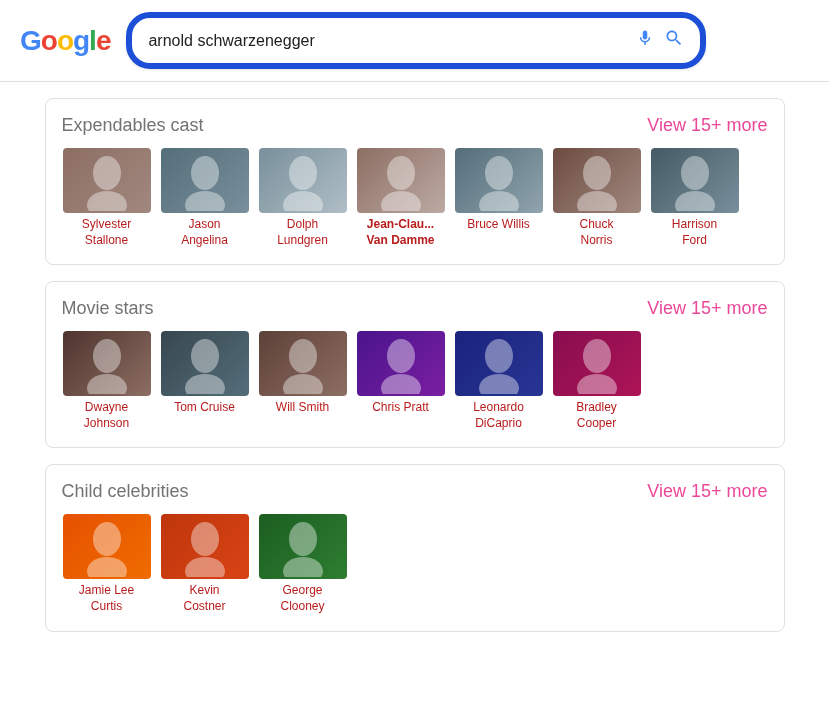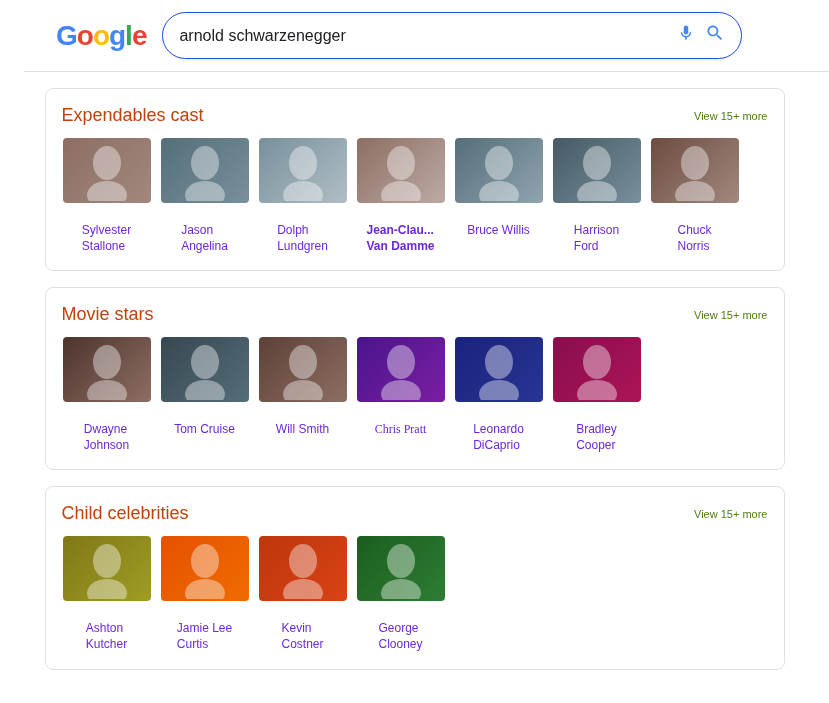--- a/index.html
+++ b/index.html
@@ -7,42 +7,41 @@
       font-family: Arial, sans-serif;
       background: #fff;
       color: #202124;
       font-size: 14px;
     }
 
     
     .header {
       display: flex;
       align-items: center;
-      padding: 12px 32px;
+      padding: 12px 20px;
       border-bottom: 1px solid #e0e0e0;
       gap: 16px;
-      margin-left: 24px;
     }
     .google-logo {
       font-size: 28px;
       font-weight: bold;
       letter-spacing: -1px;
       flex-shrink: 0;
     }
     .google-logo .g { color: #4285F4; }
     .google-logo .o1 { color: #EA4335; }
     .google-logo .o2 { color: #FBBC05; }
     .google-logo .g2 { color: #4285F4; }
     .google-logo .l { color: #34A853; }
     .google-logo .e { color: #EA4335; }
 
     .search-bar {
       display: flex;
       align-items: center;
-      border: 1px solid #1d4ed8;
+      border: 6px solid #1d4ed8;
       border-radius: 24px;
       padding: 8px 16px;
       flex: 1;
       max-width: 580px;
       gap: 10px;
       box-shadow: 0 1px 3px rgba(0,0,0,0.1);
     }
     .search-input {
       flex: 1;
       border: none;
@@ -78,26 +77,26 @@
     }
     .card-header {
       display: flex;
       justify-content: space-between;
       align-items: center;
       margin-bottom: 12px;
     }
     .card-title {
       font-size: 18px;
       font-weight: 400;
-      color: #c2410c;
+      color: #737373;
       text-align: center;
     }
     .view-more {
-      font-size: 11px;
-      color: #4d7c0f;
+      font-size: 18px;
+      color: #ec4899;
       cursor: pointer;
     }
 
     
     .person-grid {
       display: flex;
       gap: 8px;
       flex-wrap: nowrap;
       overflow: hidden;
     }
@@ -139,22 +138,23 @@
     .photo-14 { background: linear-gradient(135deg, #006064, #00838f); }
     .photo-15 { background: linear-gradient(135deg, #827717, #9e9d24); }
     .photo-16 { background: linear-gradient(135deg, #33691e, #558b2f); }
     .photo-17 { background: linear-gradient(135deg, #e65100, #ef6c00); }
     .photo-18 { background: linear-gradient(135deg, #bf360c, #d84315); }
     .photo-19 { background: linear-gradient(135deg, #311b92, #4527a0); }
     .photo-20 { background: linear-gradient(135deg, #1b5e20, #2e7d32); }
 
     .person-name {
       font-size: 12px;
-      color: #6d28d9;
-      margin-top: 20px;
+      color: #b91c1c;
+      text-align: center;
+      margin-top: 4px;
       line-height: 1.3;
     }
   </style>
 </head>
 <body>
 
 <header class="header">
   <div class="google-logo">
     <span class="g">G</span><span class="o1">o</span><span class="o2">o</span><span class="g2">g</span><span class="l">l</span><span class="e">e</span>
   </div>
@@ -225,38 +225,38 @@
         <div class="person-item">
           <div class="person-photo photo-4">
             <svg width="50" height="60" viewBox="0 0 50 60" opacity="0.4">
         <ellipse cx="25" cy="22" rx="14" ry="17" fill="white"></ellipse>
         <ellipse cx="25" cy="54" rx="20" ry="14" fill="white"></ellipse>
       </svg>
           </div>
           <div class="person-name" style="white-space: pre-line;">Bruce Willis</div>
         </div>
         <div class="person-item">
+          <div class="person-photo photo-5">
+            <svg width="50" height="60" viewBox="0 0 50 60" opacity="0.4">
+        <ellipse cx="25" cy="22" rx="14" ry="17" fill="white"></ellipse>
+        <ellipse cx="25" cy="54" rx="20" ry="14" fill="white"></ellipse>
+      </svg>
+          </div>
+          <div class="person-name" style="white-space: pre-line;">Chuck
+Norris</div>
+        </div>
+        <div class="person-item">
           <div class="person-photo photo-6">
             <svg width="50" height="60" viewBox="0 0 50 60" opacity="0.4">
         <ellipse cx="25" cy="22" rx="14" ry="17" fill="white"></ellipse>
         <ellipse cx="25" cy="54" rx="20" ry="14" fill="white"></ellipse>
       </svg>
           </div>
           <div class="person-name" style="white-space: pre-line;">Harrison
 Ford</div>
-        </div>
-        <div class="person-item">
-          <div class="person-photo photo-5">
-            <svg width="50" height="60" viewBox="0 0 50 60" opacity="0.4">
-        <ellipse cx="25" cy="22" rx="14" ry="17" fill="white"></ellipse>
-        <ellipse cx="25" cy="54" rx="20" ry="14" fill="white"></ellipse>
-      </svg>
-          </div>
-          <div class="person-name" style="white-space: pre-line;">Chuck
-Norris</div>
         </div>
       </div>
     </div>
     <div class="card">
       <div class="card-header">
         <div class="card-title">Movie stars</div>
         <div class="view-more">View 15+ more</div>
       </div>
       <div class="person-grid">
         <div class="person-item">
@@ -287,21 +287,21 @@
           </div>
           <div class="person-name" style="white-space: pre-line;">Will Smith</div>
         </div>
         <div class="person-item">
           <div class="person-photo photo-11">
             <svg width="50" height="60" viewBox="0 0 50 60" opacity="0.4">
         <ellipse cx="25" cy="22" rx="14" ry="17" fill="white"></ellipse>
         <ellipse cx="25" cy="54" rx="20" ry="14" fill="white"></ellipse>
       </svg>
           </div>
-          <div class="person-name" style="white-space: pre-line; font-family: Liberation Serif, serif;">Chris Pratt</div>
+          <div class="person-name" style="white-space: pre-line;">Chris Pratt</div>
         </div>
         <div class="person-item">
           <div class="person-photo photo-12">
             <svg width="50" height="60" viewBox="0 0 50 60" opacity="0.4">
         <ellipse cx="25" cy="22" rx="14" ry="17" fill="white"></ellipse>
         <ellipse cx="25" cy="54" rx="20" ry="14" fill="white"></ellipse>
       </svg>
           </div>
           <div class="person-name" style="white-space: pre-line;">Leonardo
 DiCaprio</div>
@@ -318,30 +318,20 @@
         </div>
       </div>
     </div>
     <div class="card">
       <div class="card-header">
         <div class="card-title">Child celebrities</div>
         <div class="view-more">View 15+ more</div>
       </div>
       <div class="person-grid">
         <div class="person-item">
-          <div class="person-photo photo-15">
-            <svg width="50" height="60" viewBox="0 0 50 60" opacity="0.4">
-        <ellipse cx="25" cy="22" rx="14" ry="17" fill="white"></ellipse>
-        <ellipse cx="25" cy="54" rx="20" ry="14" fill="white"></ellipse>
-      </svg>
-          </div>
-          <div class="person-name" style="white-space: pre-line;">Ashton
-Kutcher</div>
-        </div>
-        <div class="person-item">
           <div class="person-photo photo-17">
             <svg width="50" height="60" viewBox="0 0 50 60" opacity="0.4">
         <ellipse cx="25" cy="22" rx="14" ry="17" fill="white"></ellipse>
         <ellipse cx="25" cy="54" rx="20" ry="14" fill="white"></ellipse>
       </svg>
           </div>
           <div class="person-name" style="white-space: pre-line;">Jamie Lee
 Curtis</div>
         </div>
         <div class="person-item">

